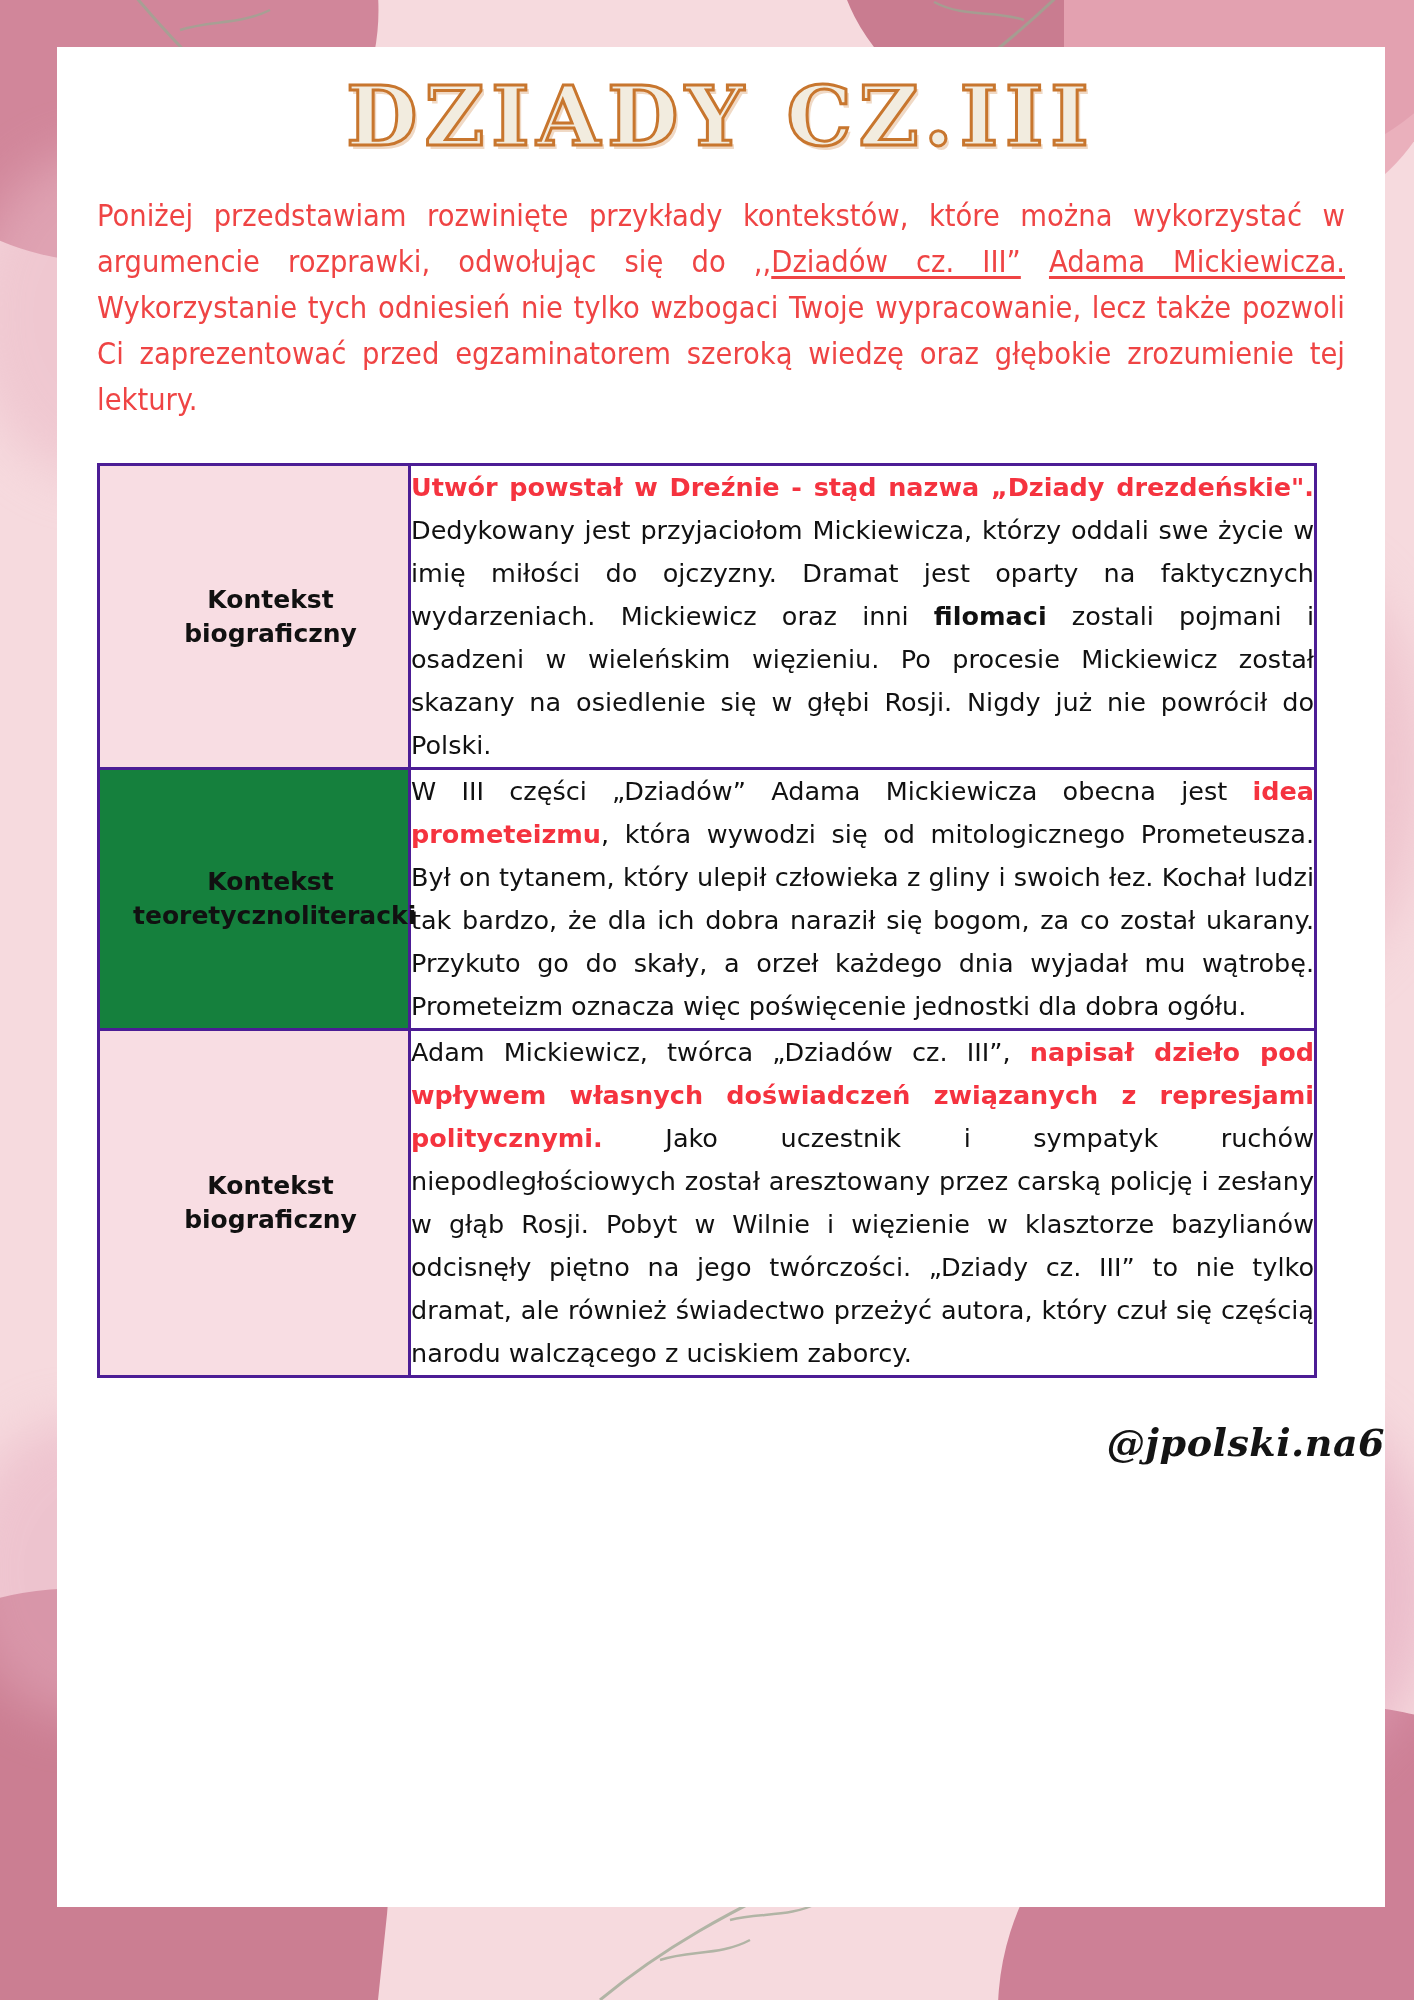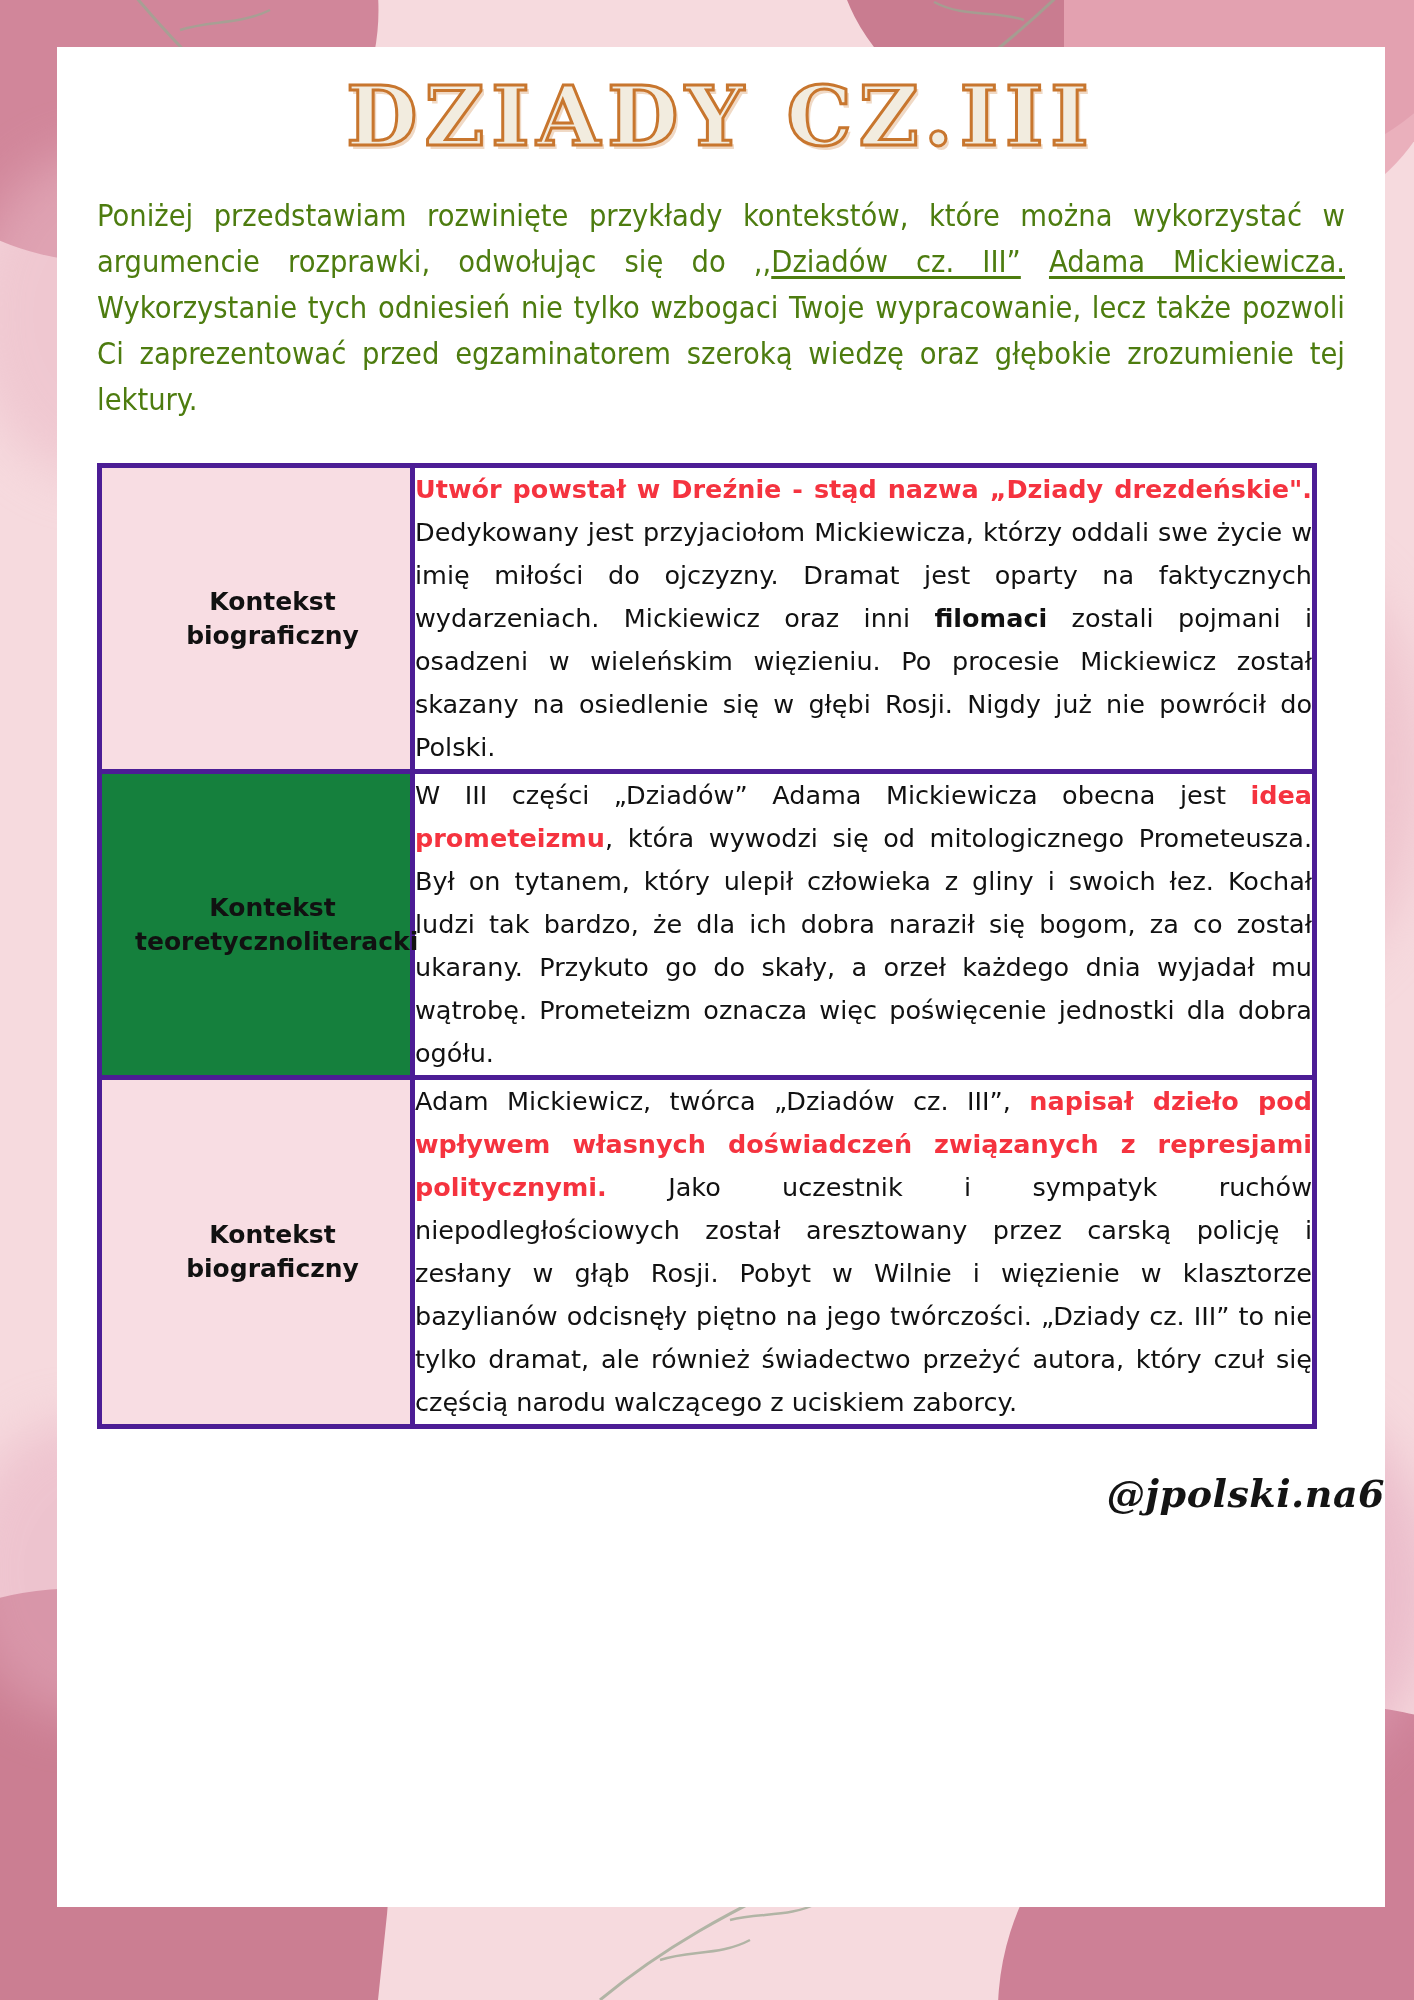--- a/index.html
+++ b/index.html
@@ -70,36 +70,36 @@
     white-space:nowrap;
   }
 
   
   #intro{
     margin:34px 40px 0 40px;
     font-family:"DejaVu Sans Condensed","Liberation Sans", sans-serif;
     font-stretch:condensed;
     font-size:30.5px;
     line-height:46px;
-    color:#4d7c0f;
+    color:#ef4444;
     text-align:justify;
     text-justify:inter-word;
   }
   #intro .u{text-decoration:underline;text-underline-offset:4px;}
 
   
   #ctx-table{
     margin:40px 40px 0 40px;
     border-collapse:collapse;
     width:1220px;
     table-layout:fixed;
     border:3px solid #8a5a3b;
   }
   #ctx-table td{
-    border:5px solid #4c1d95;
+    border:3px solid #4c1d95;
     vertical-align:middle;
     padding:0;
   }
   td.label-cell{
     width:308px;
     text-align:center;
     padding:18px 14px;
   }
   td.label-cell.pink{background:#f8dde3;}
   td.label-cell.beige{background:#15803d;}

